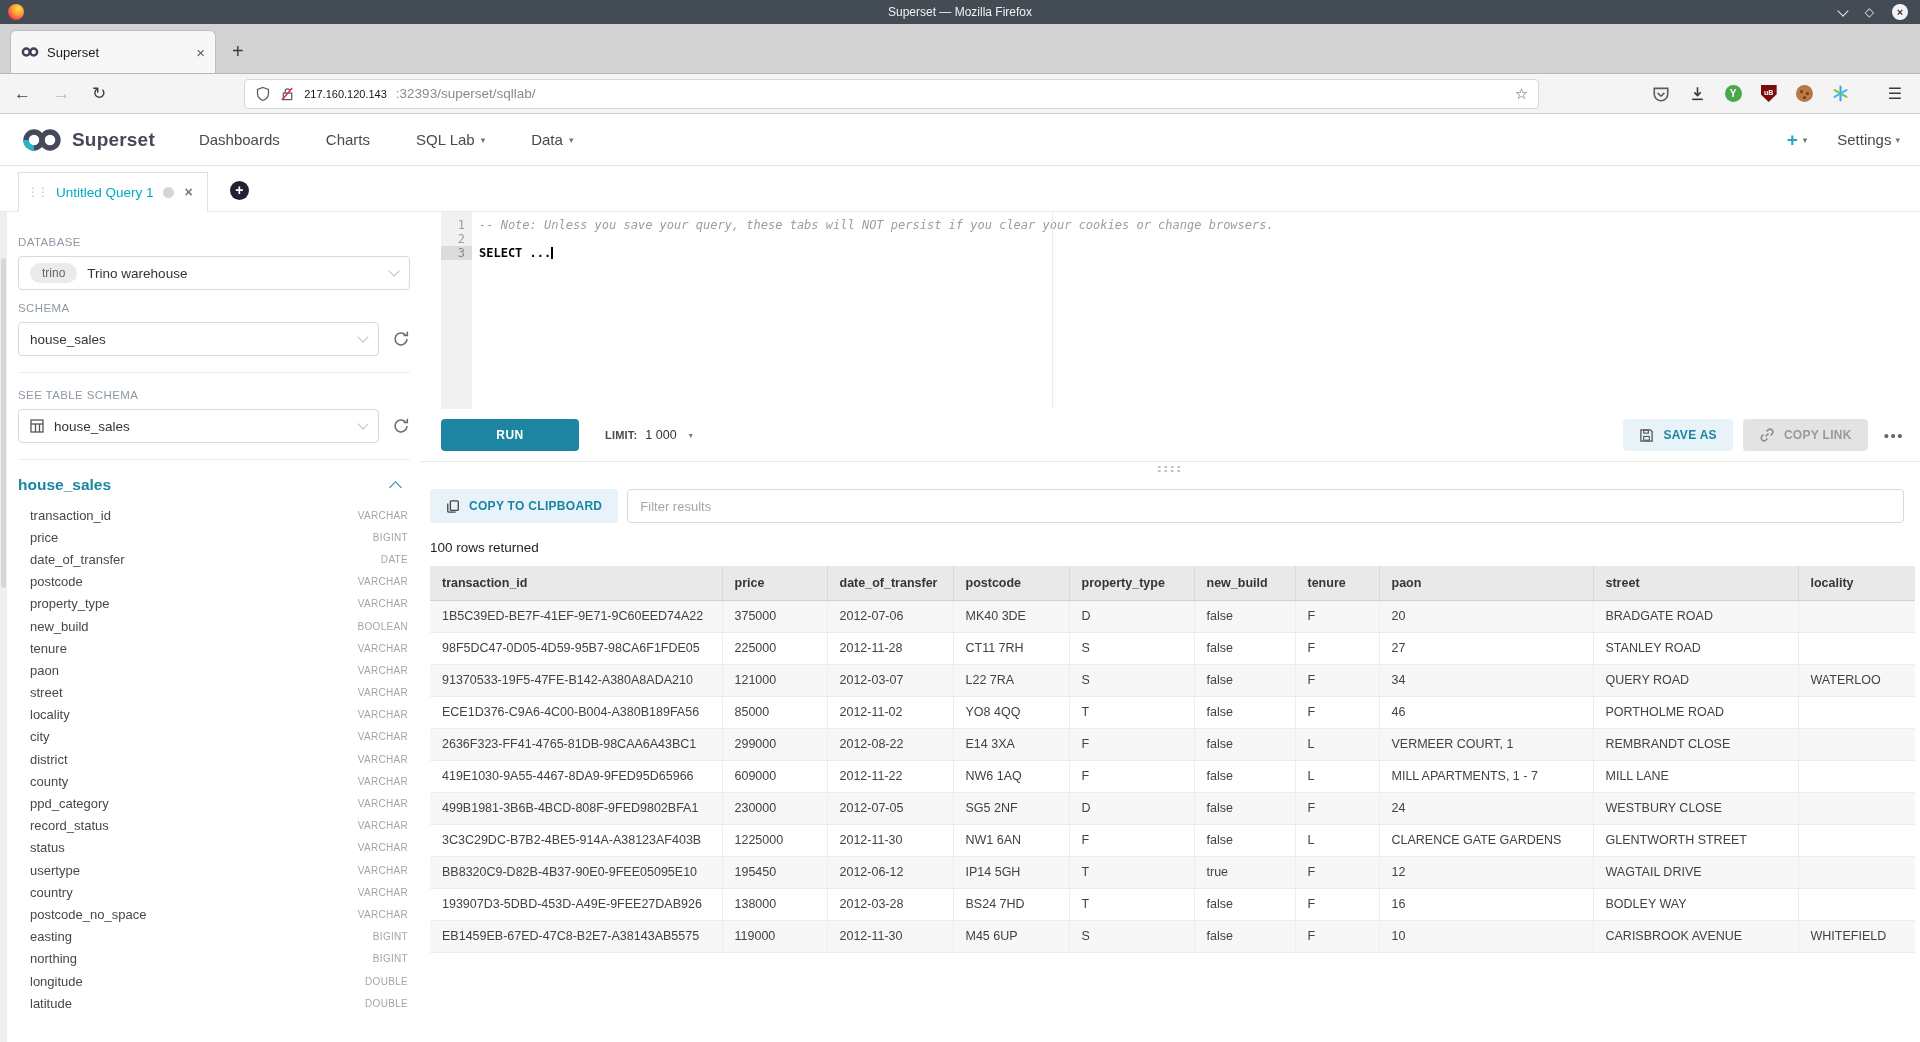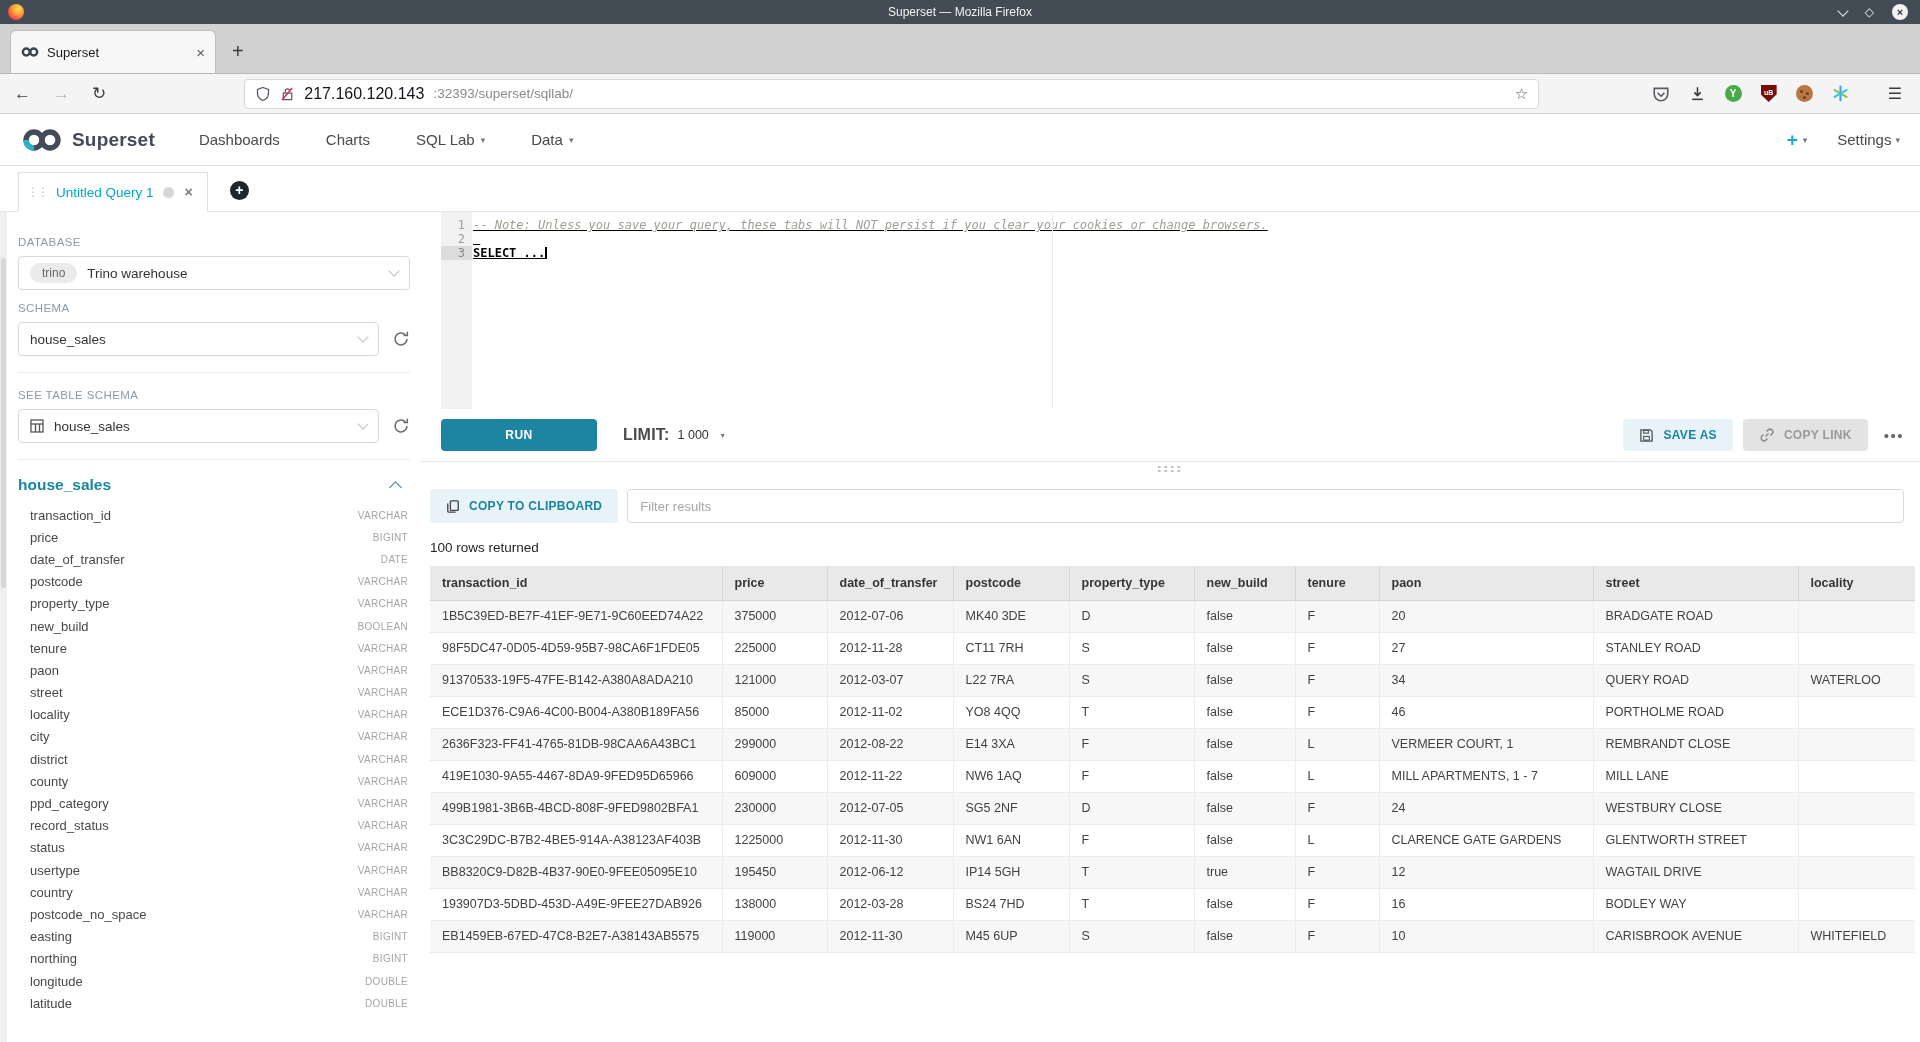--- a/index.html
+++ b/index.html
@@ -24,21 +24,21 @@
   .btab-title { flex:1; }
   .btab-close { color:#5a5a5a; font-size:15px; }
   .newtab { font-size:20px; color:#3a3a40; margin:0 0 12px 16px; line-height:1; }
 
   
   .urlrow { height:40px; background:#f4f4f4; border-bottom:1px solid #cfcfcf; display:flex; align-items:center; padding:0 14px; flex:0 0 auto; }
   .nav-arrow { font-size:17px; color:#3e3e44; margin-right:22px; }
   .nav-arrow.disabled { color:#b9b9b9; }
   .urlbox { width:1295px; height:30px; margin-left:116px; background:#fff; border:1px solid #d7d7d7; border-radius:4px;
     display:flex; align-items:center; padding:0 10px; gap:9px; }
-  .url-host { font-size:16px; color:#15141a;text-align:center; }
+  .url-host { font-size:11px; color:#15141a;text-align:center; }
   .url-path { font-size:13.5px; color:#8a8a8a; }
   .url-star { margin-left:auto; font-size:15px; color:#5b5b66; }
   .ext-cluster { margin-left:auto; display:flex; align-items:center; gap:19px; padding-right:4px; }
   .ext-green { width:17px; height:17px; border-radius:50%; background:#49a84c; color:#fff; font-size:10px; line-height:17px; text-align:center; font-weight:700; }
   .ext-ublock { width:16px; height:17px; background:#7c0c0c; color:#fff; font-size:7px; line-height:16px; text-align:center; font-weight:700;
     clip-path:polygon(0 0,100% 0,100% 55%,50% 100%,0 55%); }
   .ext-cookie { width:17px; height:17px; border-radius:50%; background:#b97745; position:relative; }
   .ext-cookie::after { content:""; position:absolute; left:4px; top:5px; width:3px; height:3px; border-radius:50%; background:#6d3f1e;
     box-shadow:6px 2px 0 #6d3f1e, 3px 6px 0 #6d3f1e; }
   .hamburger { font-size:16px; color:#3a3a40; margin-left:20px; }
@@ -89,31 +89,31 @@
   .cols li { display:flex; align-items:center; height:22.2px; }
   .col-name { font-size:13px; color:#484848; }
   .col-type { margin-left:auto; font-size:10px; color:#a5a5a5; letter-spacing:.3px; }
 
   
   .main { flex:1; display:flex; flex-direction:column; min-width:0; }
   .editor { height:197px; margin-left:21px; display:flex; position:relative; flex:0 0 auto; }
   .gutter { width:31px; background:#f1f1f1; font:12px/14px "DejaVu Sans Mono",monospace; color:#9d9d9d; text-align:right; padding-top:6px; flex:0 0 31px; }
   .gnum { display:block; padding-right:7px; height:14px; }
   .gnum.active { background:#dcdcdc; color:#888; }
-  .code { flex:1; font:12px/14px "DejaVu Sans Mono",monospace; padding:6px 0 0 1px; white-space:pre; color:#000;text-decoration:underline; }
+  .code { flex:1; font:12px/14px "DejaVu Sans Mono",monospace; padding:6px 0 0 7px; white-space:pre; color:#000; }
   .c-comment { color:#9f9f95; font-style:italic; }
   .c-kw { font-weight:700; }
   .cursor { display:inline-block; width:1.5px; height:12px; background:#000; vertical-align:-2px; }
   .print-margin { position:absolute; left:611px; top:0; bottom:0; width:1px; background:#ececec; }
 
   .sql-toolbar { height:53px; display:flex; align-items:center; padding:0 16px 0 21px; border-bottom:1px solid #e8e8e8; gap:26px; flex:0 0 auto; }
-  .run-btn { width:156px; height:32px; background:#1d84a2; color:#fff; border:none; border-radius:4px;
+  .run-btn { width:138px; height:32px; background:#1d84a2; color:#fff; border:none; border-radius:4px;
     font-size:12px; font-weight:700; letter-spacing:.5px; font-family:inherit; }
   .limit { display:flex; align-items:center; gap:8px; }
-  .limit-label { font-size:16px; font-weight:700; color:#4a4a4a; letter-spacing:.2px; }
+  .limit-label { font-size:11px; font-weight:700; color:#4a4a4a; letter-spacing:.2px; }
   .limit-value { font-size:12.5px; color:#333; }
   .limit-caret { font-size:8px; color:#777; margin-left:4px; }
   .right-group { margin-left:auto; display:flex; align-items:center; gap:10px; }
   .chipbtn { height:32px; border:none; border-radius:4px; padding:0 16px; display:flex; align-items:center; gap:9px;
     font-size:12px; font-weight:700; letter-spacing:.3px; font-family:inherit; }
   .saveas { background:#e7f3f8; color:#1985a0; }
   .copylink { background:#e3e3e3; color:#9a9a9a; }
   .more-btn { font-size:15px; color:#666; letter-spacing:1.5px; margin-left:6px; }
 
   .gripper { height:13px; flex:0 0 auto; position:relative; }

